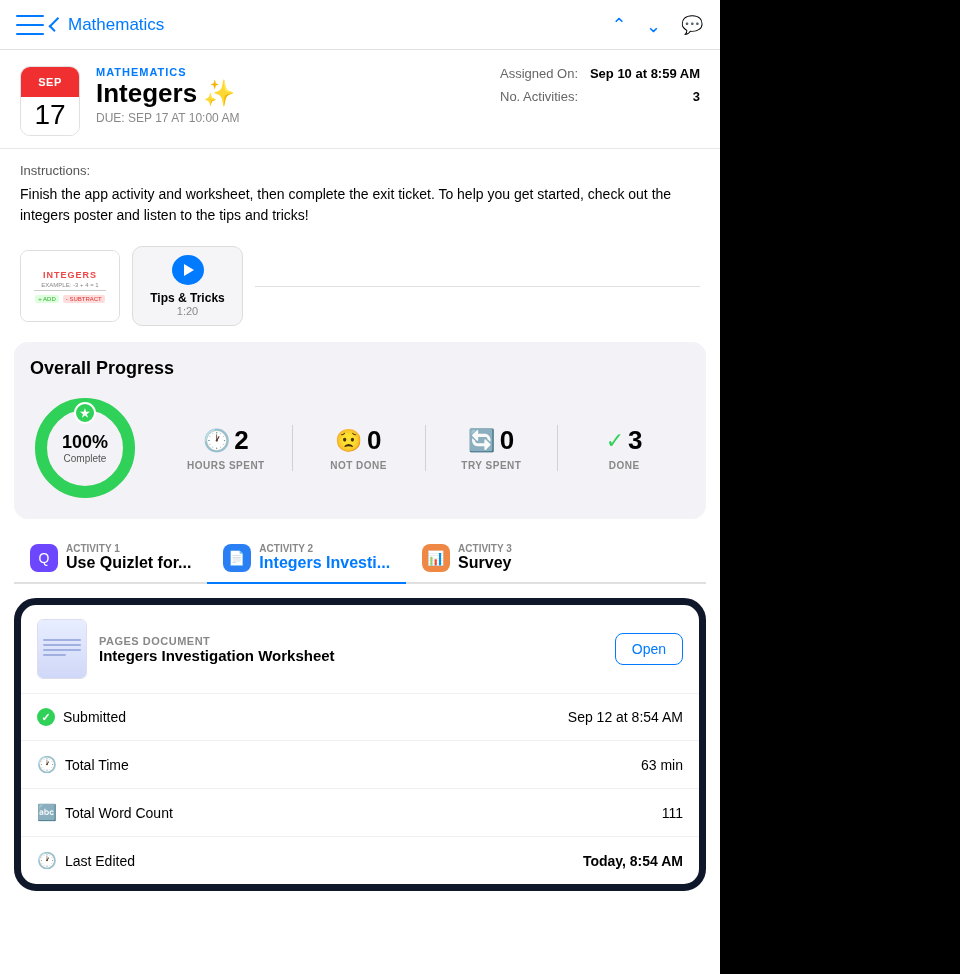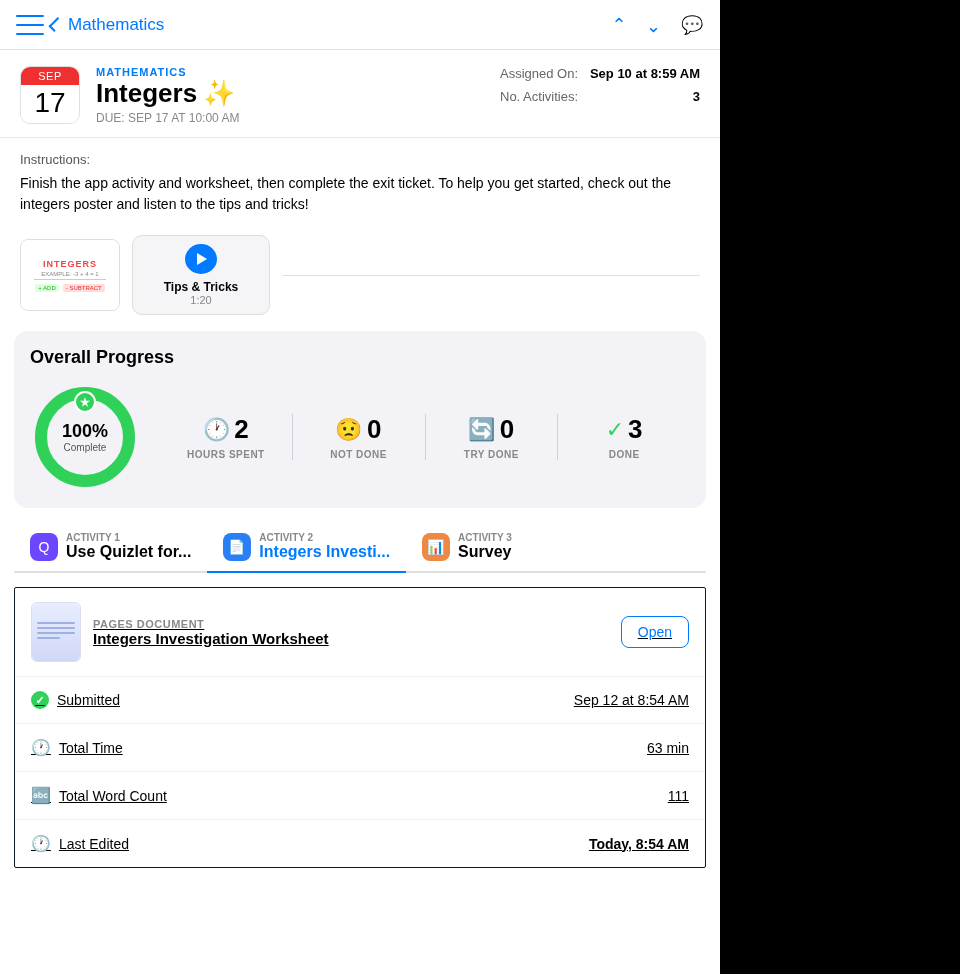--- a/index.html
+++ b/index.html
@@ -61,22 +61,22 @@
       border-radius: 10px;
       overflow: hidden;
       border: 1px solid #e0e0e0;
       flex-shrink: 0;
     }
     .cal-top {
       background: #f03030;
       color: #fff;
       text-align: center;
       font-size: 11px;
-      font-weight: 400;
-      padding: 3px 0;
+      font-weight: 700;
+      padding: 9px 0;
       letter-spacing: 0.5px;
     }
     .cal-day {
       background: #fff;
       text-align: center;
       font-size: 28px;
       font-weight: 300;
       color: #000;
       padding: 2px 0 4px;
     }
@@ -138,21 +138,21 @@
     .integers-title-text {
       font-size: 9px; font-weight: 800; color: #e44; letter-spacing: 1px;
     }
     .integers-subtext {
       font-size: 6px; color: #888; margin-top: 2px;
     }
     .integers-line {
       width: 80%; height: 1px; background: #ccc; margin: 2px 0;
     }
     .video-thumb {
-      width: 138px; height: 80px;
+      width: 111px; height: 80px;
       background: #f5f5f7;
       border-radius: 10px;
       border: 1px solid #ddd;
       display: flex; flex-direction: column; align-items: center; justify-content: center;
       cursor: pointer;
       padding: 8px;
     }
     .play-circle {
       width: 32px; height: 32px;
       background: #007aff;
@@ -249,24 +249,23 @@
     .act-name { font-size: 16px; font-weight: 600; color: #000; }
     .activity-tab.active .act-name { color: #007aff; }
     
     .activity-content {
       padding: 14px;
       flex: 1;
       overflow-y: auto;
     }
     .activity-card {
       background: #fff;
-      border-radius: 2px;
-      border: 1px solid #0f172a;
+      border-radius: 22px;
+      border: 7px solid #0f172a;
       overflow: hidden;
-      text-decoration: underline;
     }
     .activity-doc-header {
       display: flex; align-items: center; gap: 12px;
       padding: 14px 16px;
       border-bottom: 1px solid #f0f0f0;
     }
     .doc-thumb {
       width: 50px; height: 60px;
       background: #f0f4ff;
       border-radius: 6px;
@@ -421,21 +420,21 @@
             <span class="stat-icon">😟</span>
             <span class="stat-number">0</span>
           </div>
           <div class="stat-sublabel">NOT DONE</div>
         </div>
         <div class="stat-item">
           <div class="stat-icon-val">
             <span class="stat-icon">🔄</span>
             <span class="stat-number">0</span>
           </div>
-          <div class="stat-sublabel">TRY DONE</div>
+          <div class="stat-sublabel">TRY SPENT</div>
         </div>
         <div class="stat-item">
           <div class="stat-icon-val">
             <span class="stat-icon" style="color:#30d158;">✓</span>
             <span class="stat-number">3</span>
           </div>
           <div class="stat-sublabel">DONE</div>
         </div>
       </div>
     </div>

